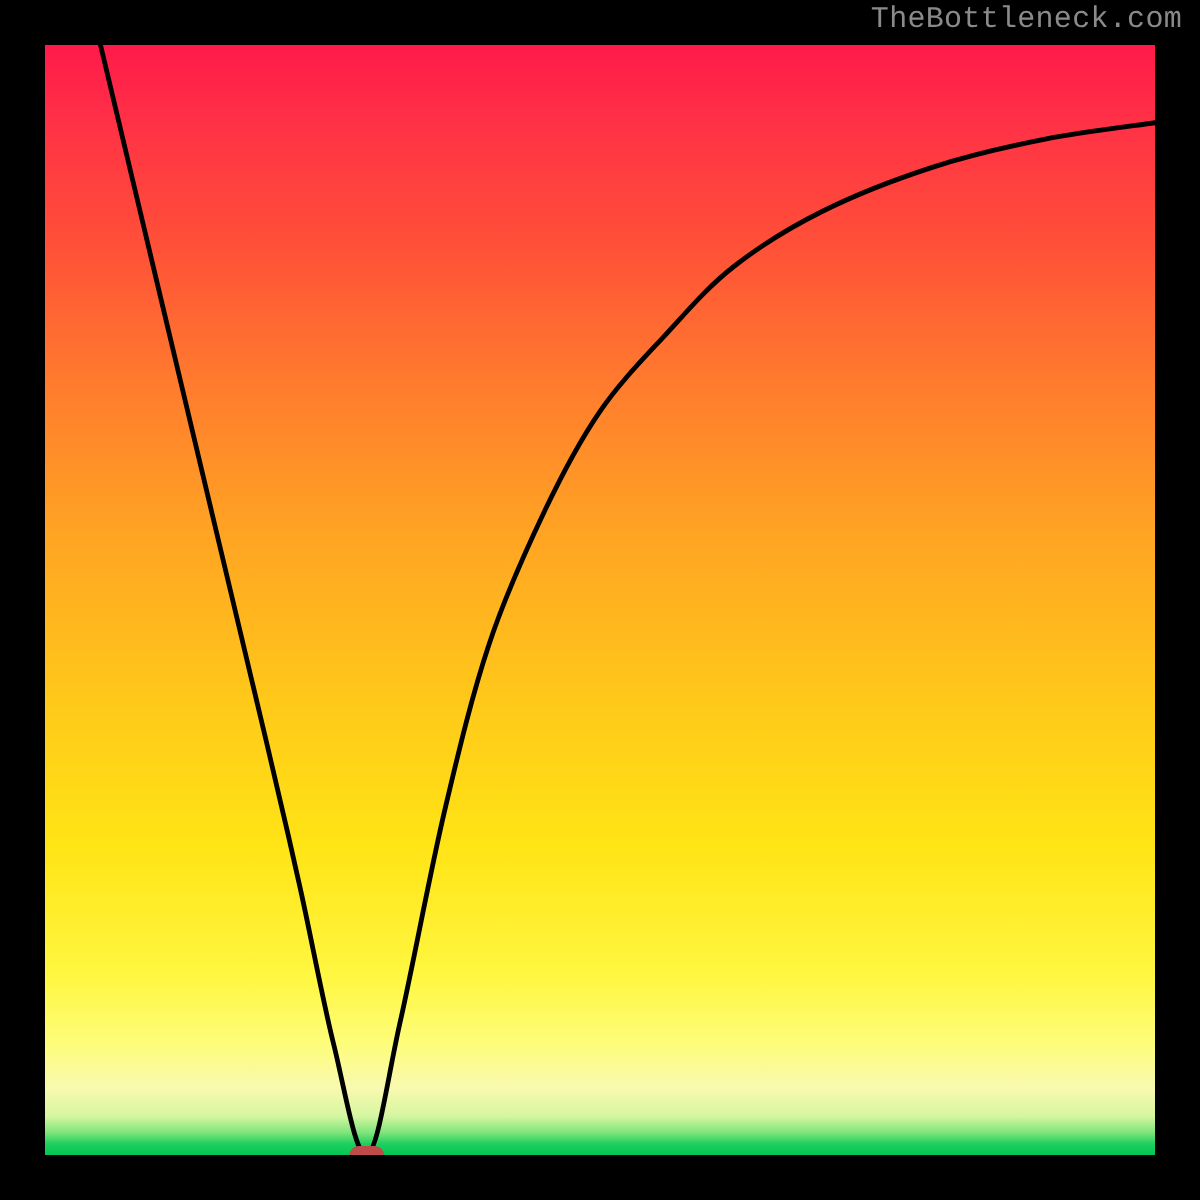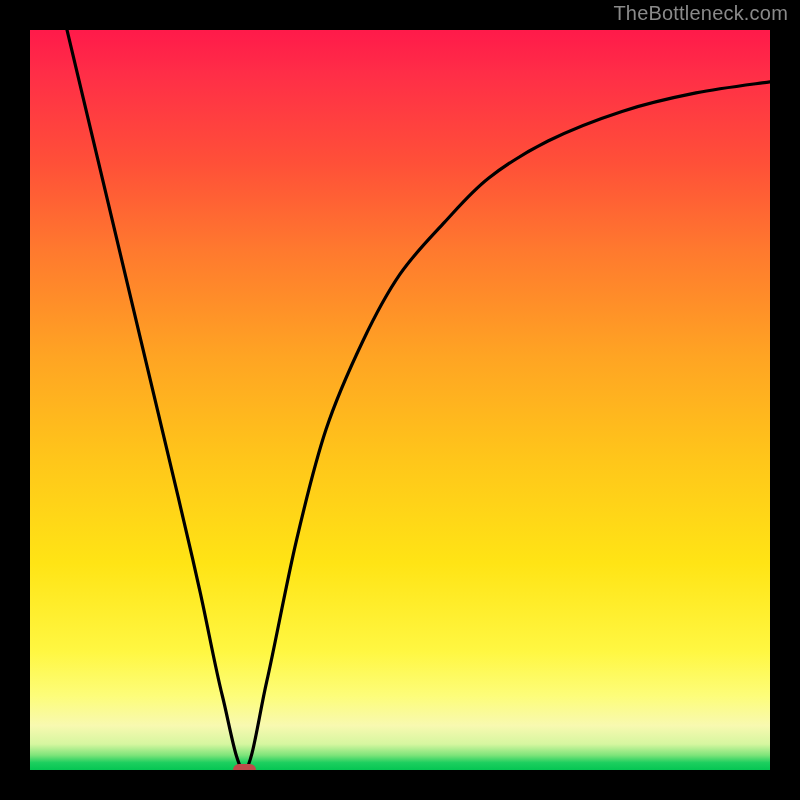--- a/index.html
+++ b/index.html
@@ -19,20 +19,21 @@
   }
   .watermark {
     position: absolute;
     top: 2px;
     right: 12px;
     color: #8a8a8a;
     font-size: 20px;
     font-weight: 400;
     letter-spacing: 0.2px;
     user-select: none;
+    font-family: Liberation Mono, monospace;
   }
   .plot-area {
     position: absolute;
     left: 30px;
     top: 30px;
     width: 740px;
     height: 740px;
     overflow: hidden;
   }
   

